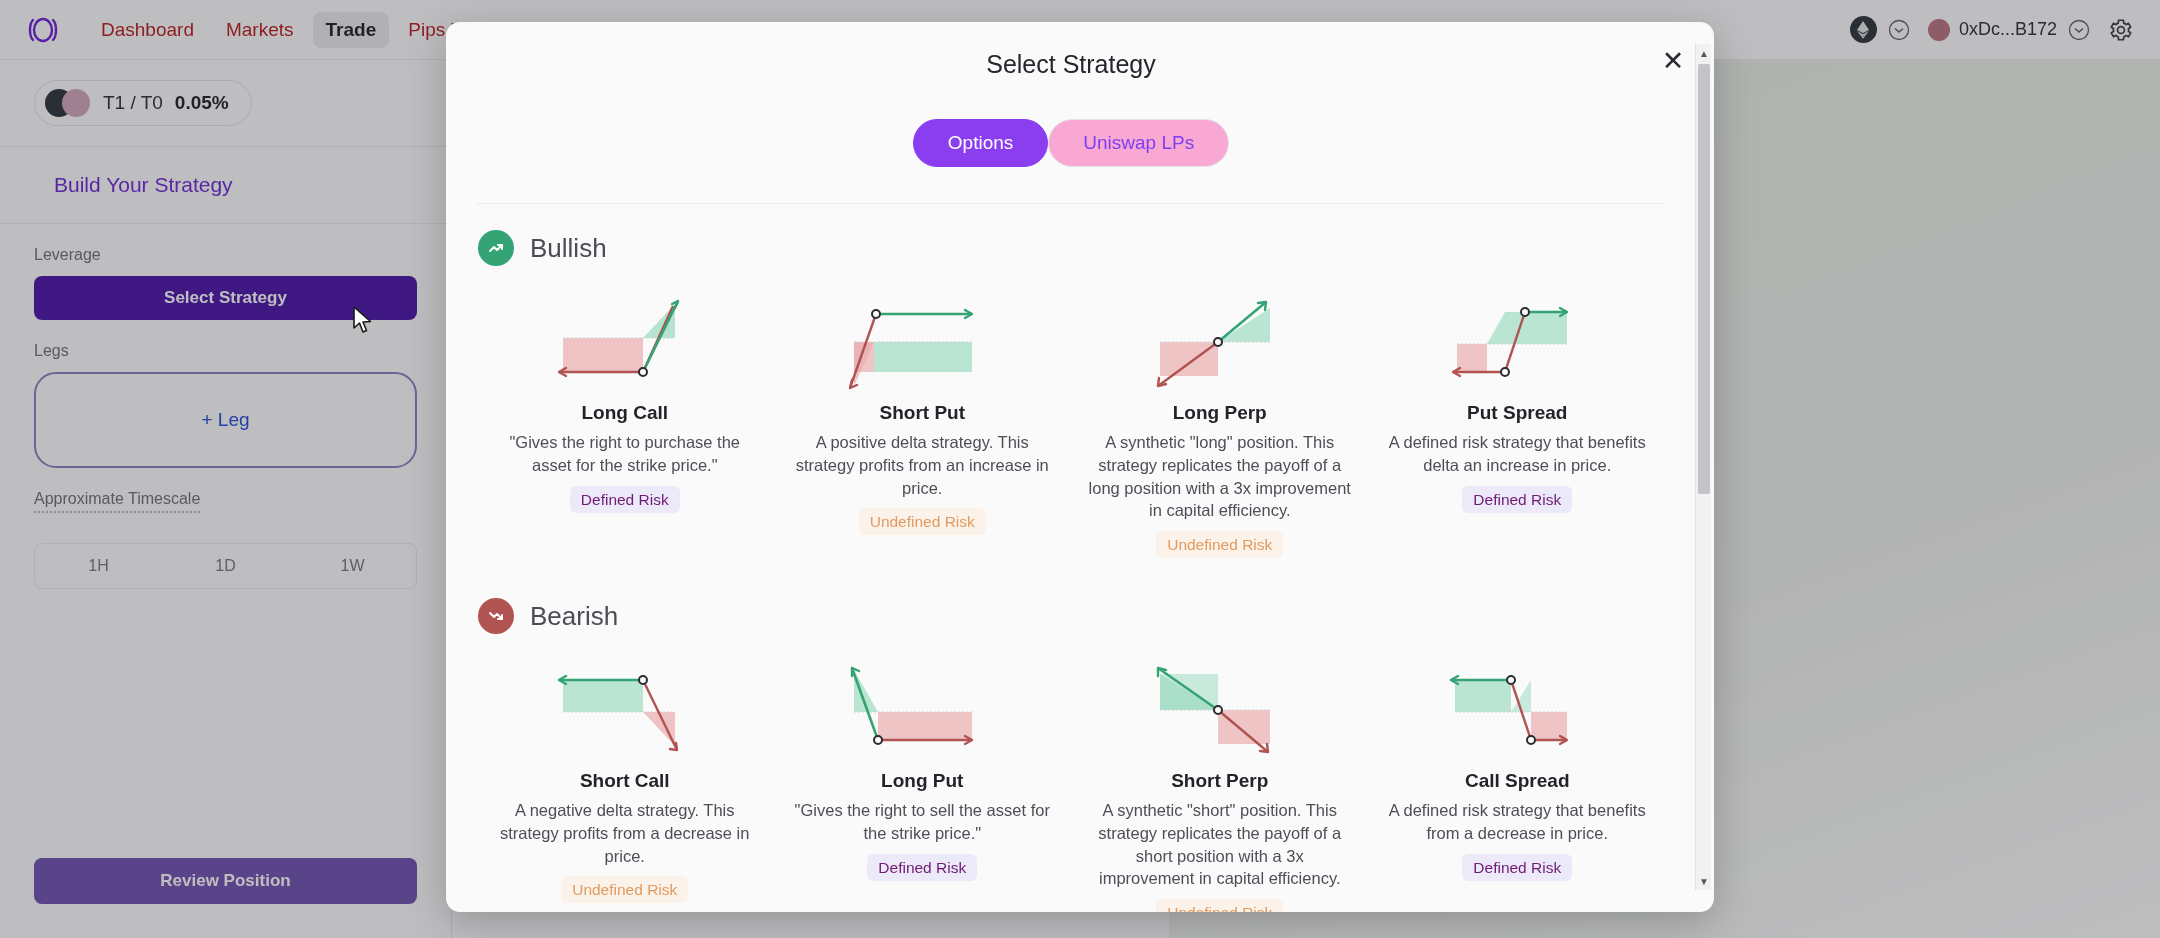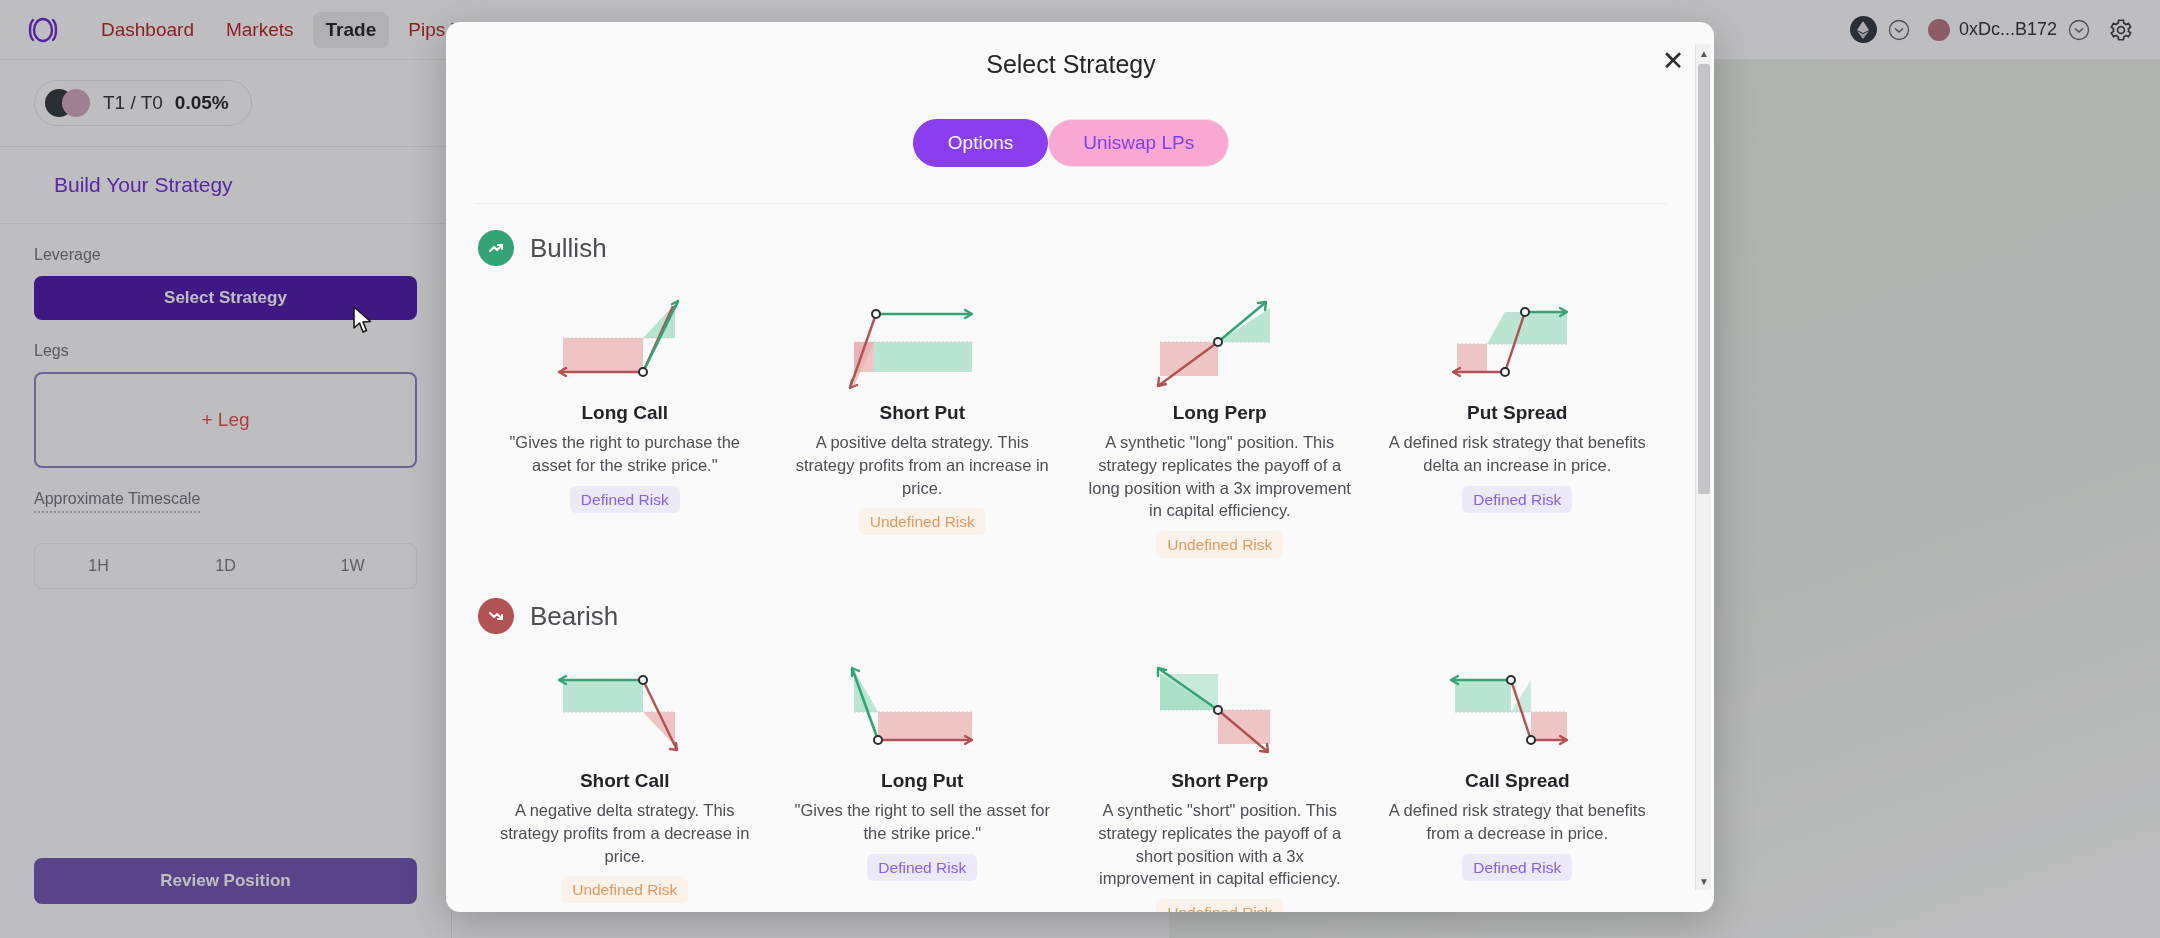--- a/index.html
+++ b/index.html
@@ -74,24 +74,24 @@
   .sb-label { font-size: 16px; color: #6f6f79; margin-bottom: 12px; }
   .sb-label.dotted { border-bottom: 2px dotted #b6b6bd; display: inline-block; padding-bottom: 3px; }
   .btn-primary {
     width: 100%; height: 44px; border-radius: 8px;
     background: #4b12a8; color: #ffffff;
     font-size: 17px; font-weight: bold;
     display: flex; align-items: center; justify-content: center;
     border: none;
   }
   .legs-box {
-    width: 100%; height: 96px; border-radius: 8px;
+    width: 100%; height: 96px; border-radius: 22px;
     border: 2px solid #8b7ec4;
     display: flex; align-items: center; justify-content: center;
-    color: #ef4444; font-size: 19px;
+    color: #1d4ed8; font-size: 19px;
   }
   .timescale {
     margin-top: 18px; width: 100%; height: 46px;
     border: 1px solid #ececec; border-radius: 8px;
     display: flex; align-items: center;
   }
   .ts-opt { flex: 1; text-align: center; font-size: 16px; color: #76767f; }
   .sb-spacer { flex: 1; }
   .metrics { padding: 0 34px 10px 34px; }
   .metric-line { font-size: 16px; color: #6a6a74; margin-bottom: 20px; }
@@ -180,21 +180,21 @@
   }
   .card-desc {
     font-size: 16.5px; color: #4e4e58; text-align: center;
     line-height: 1.38; margin-top: 7px; max-width: 300px;
   }
   .badge {
     margin-top: auto; font-size: 15.5px;
     padding: 5px 11px; border-radius: 6px;
   }
   .badge-wrap { margin-top: 14px; }
-  .badge.defined { color: #8b5cf6; background: #eceaf8; }
+  .badge.defined { color: #701a75; background: #eceaf8; }
   .badge.undefined { color: #e39a5e; background: #fbf2e9; }
 
   
   .vsb {
     position: absolute; right: 3px; top: 22px; bottom: 22px; width: 16px;
     background: #f1f1f1; border-left: 1px solid #e2e2e2;
   }
   .vsb .thumb {
     position: absolute; left: 2px; width: 12px; top: 20px; height: 430px;
     background: #c3c3c8; border-radius: 2px;

